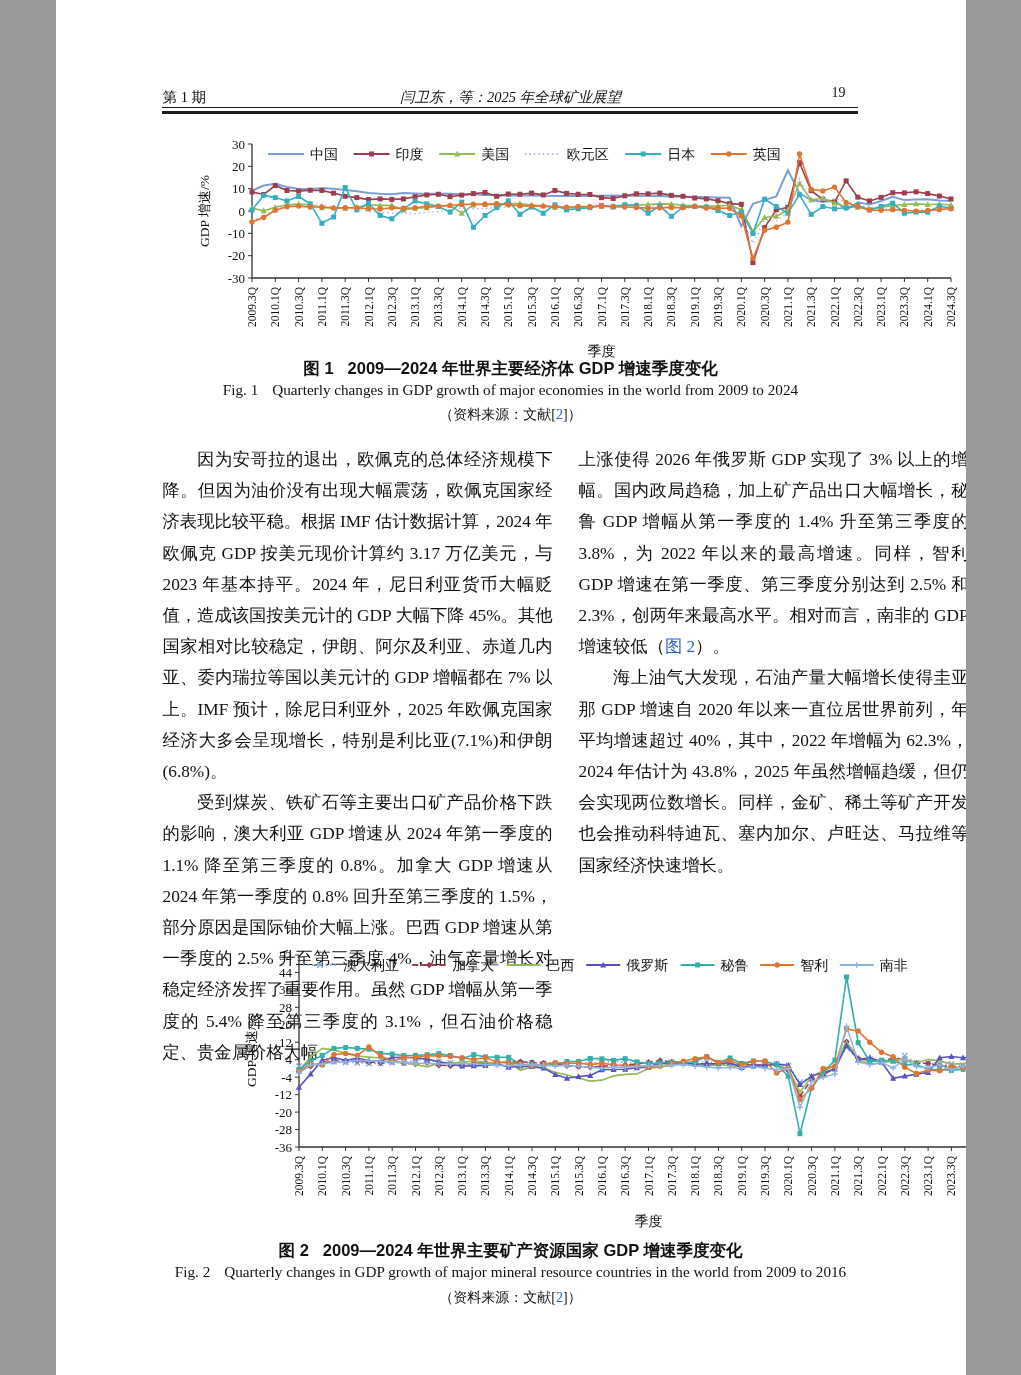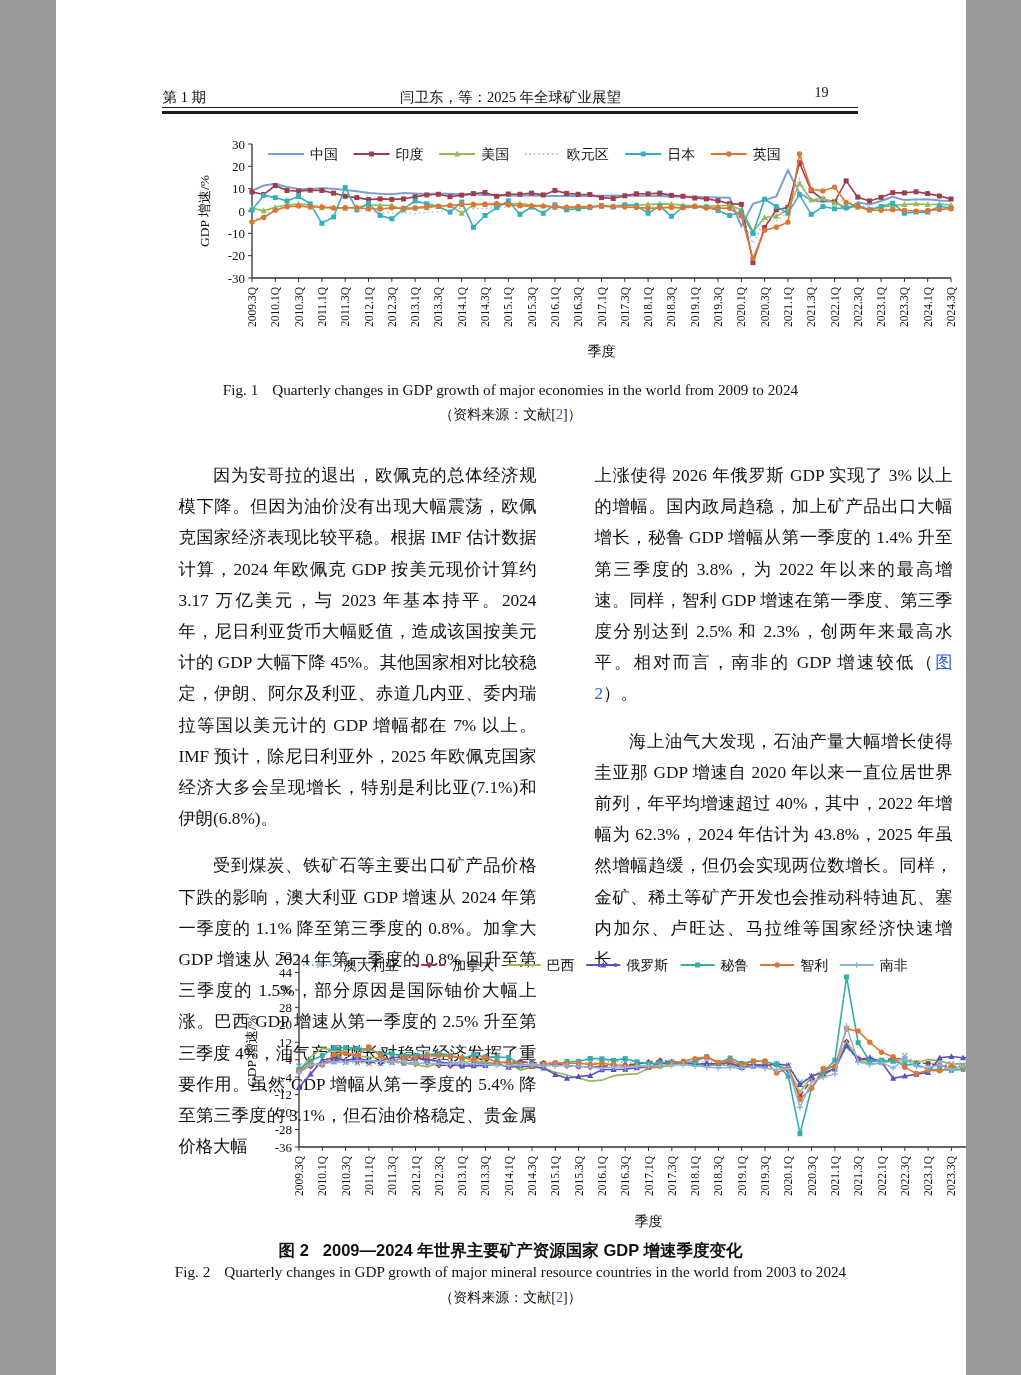--- a/index.html
+++ b/index.html
@@ -1,31 +1,31 @@
 <!DOCTYPE html>
 <html><head>
 <meta charset="utf-8">
 <style>
   html,body{margin:0;padding:0;background:#9a9a9a;}
   .page{position:relative;width:910px;height:1375px;background:#ffffff;margin:0 auto;
         font-family:"Liberation Serif","DejaVu Serif",serif;color:#111;overflow:hidden;}
   .hdr-issue{position:absolute;left:107px;top:88px;font-size:14.5px;}
-  .hdr-title{position:absolute;left:105px;right:105px;top:88px;text-align:center;font-size:14.5px;}
-  .hdr-page{position:absolute;right:137px;top:85px;font-size:14px;}
+  .hdr-title{position:absolute;left:105px;right:105px;top:88px;text-align:center;font-size:14.5px;font-style:italic;}
+  .hdr-page{position:absolute;right:120px;top:85px;font-size:14px;}
   .rule1{position:absolute;left:106px;right:108px;top:107px;border-top:1.5px solid #1c1c1c;}
   .rule2{position:absolute;left:106px;right:108px;top:110.5px;border-top:3px solid #1c1c1c;}
   .chartbox{position:absolute;}
   .cap-zh{position:absolute;left:105px;right:105px;text-align:center;font-weight:bold;font-size:16.5px;
           font-family:"Liberation Sans","DejaVu Sans",sans-serif;}
   .cap-en{position:absolute;left:105px;right:105px;text-align:center;font-weight:normal;font-size:15.2px;}
   .cap-src{position:absolute;left:105px;right:105px;text-align:center;font-size:14px;}
   .cap-zh .lab,.cap-en .lab{margin-right:14px;}
   .cols{position:absolute;left:107px;top:444px;width:806px;display:flex;gap:26px;}
   .col{width:390px;font-size:17.3px;line-height:31.2px;text-align:justify;}
-  .col p{margin:16px;}
+  .col p{margin:0;}
   .ind{text-indent:2em;}
   .ref{color:#2b5fd0;}
 </style>
 </head>
 <body>
 
 <div class="page">
 
   <span class="hdr-issue">第 1 期</span>
   <span class="hdr-title">闫卫东，等：2025 年全球矿业展望</span>
@@ -374,20 +374,23 @@
         <line x1="431.19999999999993" y1="17" x2="467.19999999999993" y2="17" stroke="#35AEBE" stroke-width="1.8"></line>
         <rect x="446.69999999999993" y="14.5" width="5" height="5" fill="#35AEBE"></rect>
         <text x="473.19999999999993" y="22" font-size="14" font-family="Liberation Serif, DejaVu Serif, serif" fill="#111">日本</text>
         <line x1="516.8" y1="17" x2="552.8" y2="17" stroke="#DD7633" stroke-width="1.8"></line>
         <circle cx="534.8" cy="17" r="2.7" fill="#DD7633"></circle>
         <text x="558.8" y="22" font-size="14" font-family="Liberation Serif, DejaVu Serif, serif" fill="#111">英国</text>
         <text x="15" y="74" text-anchor="middle" font-size="13.5" font-family="Liberation Serif, DejaVu Serif, serif" fill="#111" transform="rotate(-90 15 74)">GDP 增速/%</text>
         <text x="407.5" y="219" text-anchor="middle" font-size="14" font-family="Liberation Serif, DejaVu Serif, serif" fill="#111">季度</text>
       </svg></div>
 
+  <div class="cap-zh" style="top:358px;">
+    <span class="lab">图 1</span><span>2009—2024 年世界主要经济体 GDP 增速季度变化</span>
+  </div>
   <div class="cap-en" style="top:381px;">
     <span class="lab">Fig. 1</span><span>Quarterly changes in GDP growth of major economies in the world from 2009 to 2024</span>
   </div>
   <div class="cap-src" style="top:406px;">
     <span>（资料来源：文献[</span><span class="ref">2</span><span>]）</span>
   </div>
 
   <div class="cols">
     <div class="col">
       <p class="ind">因为安哥拉的退出，欧佩克的总体经济规模下降。但因为油价没有出现大幅震荡，欧佩克国家经济表现比较平稳。根据 IMF 估计数据计算，2024 年欧佩克 GDP 按美元现价计算约 3.17 万亿美元，与 2023 年基本持平。2024 年，尼日利亚货币大幅贬值，造成该国按美元计的 GDP 大幅下降 45%。其他国家相对比较稳定，伊朗、阿尔及利亚、赤道几内亚、委内瑞拉等国以美元计的 GDP 增幅都在 7% 以上。IMF 预计，除尼日利亚外，2025 年欧佩克国家经济大多会呈现增长，特别是利比亚(7.1%)和伊朗(6.8%)。</p>
@@ -881,19 +884,19 @@
         <path d="M612.7 18H618.9000000000001M615.8000000000001 14.9V21.1" stroke="#8DB4E2" stroke-width="1.3" fill="none"></path>
         <text x="638.8000000000001" y="23" font-size="14" font-family="Liberation Serif, DejaVu Serif, serif" fill="#111">南非</text>
         <text x="15" y="104" text-anchor="middle" font-size="13.5" font-family="Liberation Serif, DejaVu Serif, serif" fill="#111" transform="rotate(-90 15 104)">GDP 增速/%</text>
         <text x="407.5" y="279" text-anchor="middle" font-size="14" font-family="Liberation Serif, DejaVu Serif, serif" fill="#111">季度</text>
       </svg></div>
 
   <div class="cap-zh" style="top:1240px;">
     <span class="lab">图 2</span><span>2009—2024 年世界主要矿产资源国家 GDP 增速季度变化</span>
   </div>
   <div class="cap-en" style="top:1263px;">
-    <span class="lab">Fig. 2</span><span>Quarterly changes in GDP growth of major mineral resource countries in the world from 2003 to 2024</span>
+    <span class="lab">Fig. 2</span><span>Quarterly changes in GDP growth of major mineral resource countries in the world from 2009 to 2016</span>
   </div>
   <div class="cap-src" style="top:1289px;">
     <span>（资料来源：文献[</span><span class="ref">2</span><span>]）</span>
   </div>
 
 </div>
 
 </body></html>

